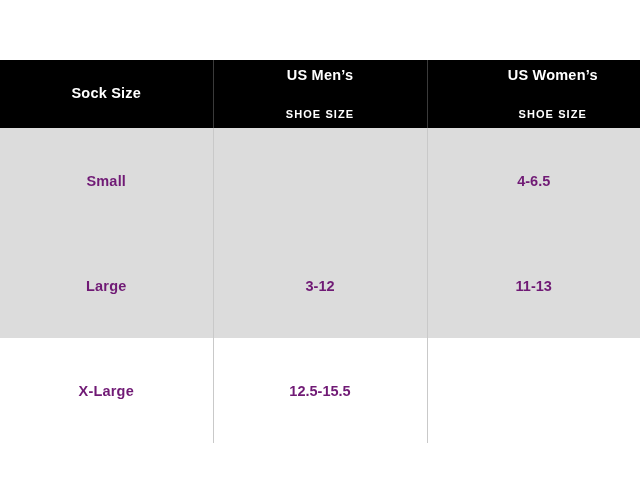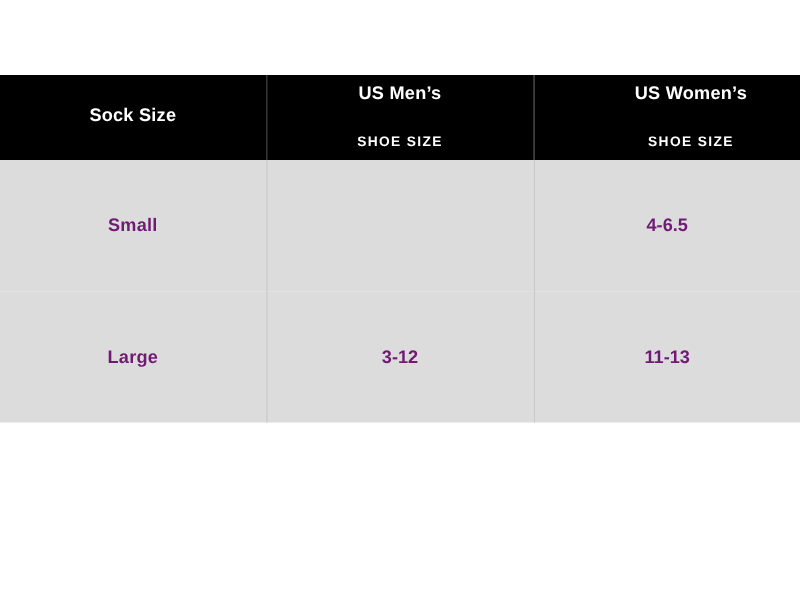--- a/index.html
+++ b/index.html
@@ -111,16 +111,21 @@
         <tr class="shade">
           <td class="label-cell">Small</td>
           <td class="value-cell"></td>
           <td class="value-cell">4-6.5</td>
         </tr>
         <tr class="shade">
           <td class="label-cell">Large</td>
           <td class="value-cell">3-12</td>
           <td class="value-cell">11-13</td>
         </tr>
+        <tr class="plain">
+          <td class="label-cell">X-Large</td>
+          <td class="value-cell">12.5-15.5</td>
+          <td class="value-cell"></td>
+        </tr>
       </tbody>
     </table>
   </div>
 </div>
 
 </body></html>

